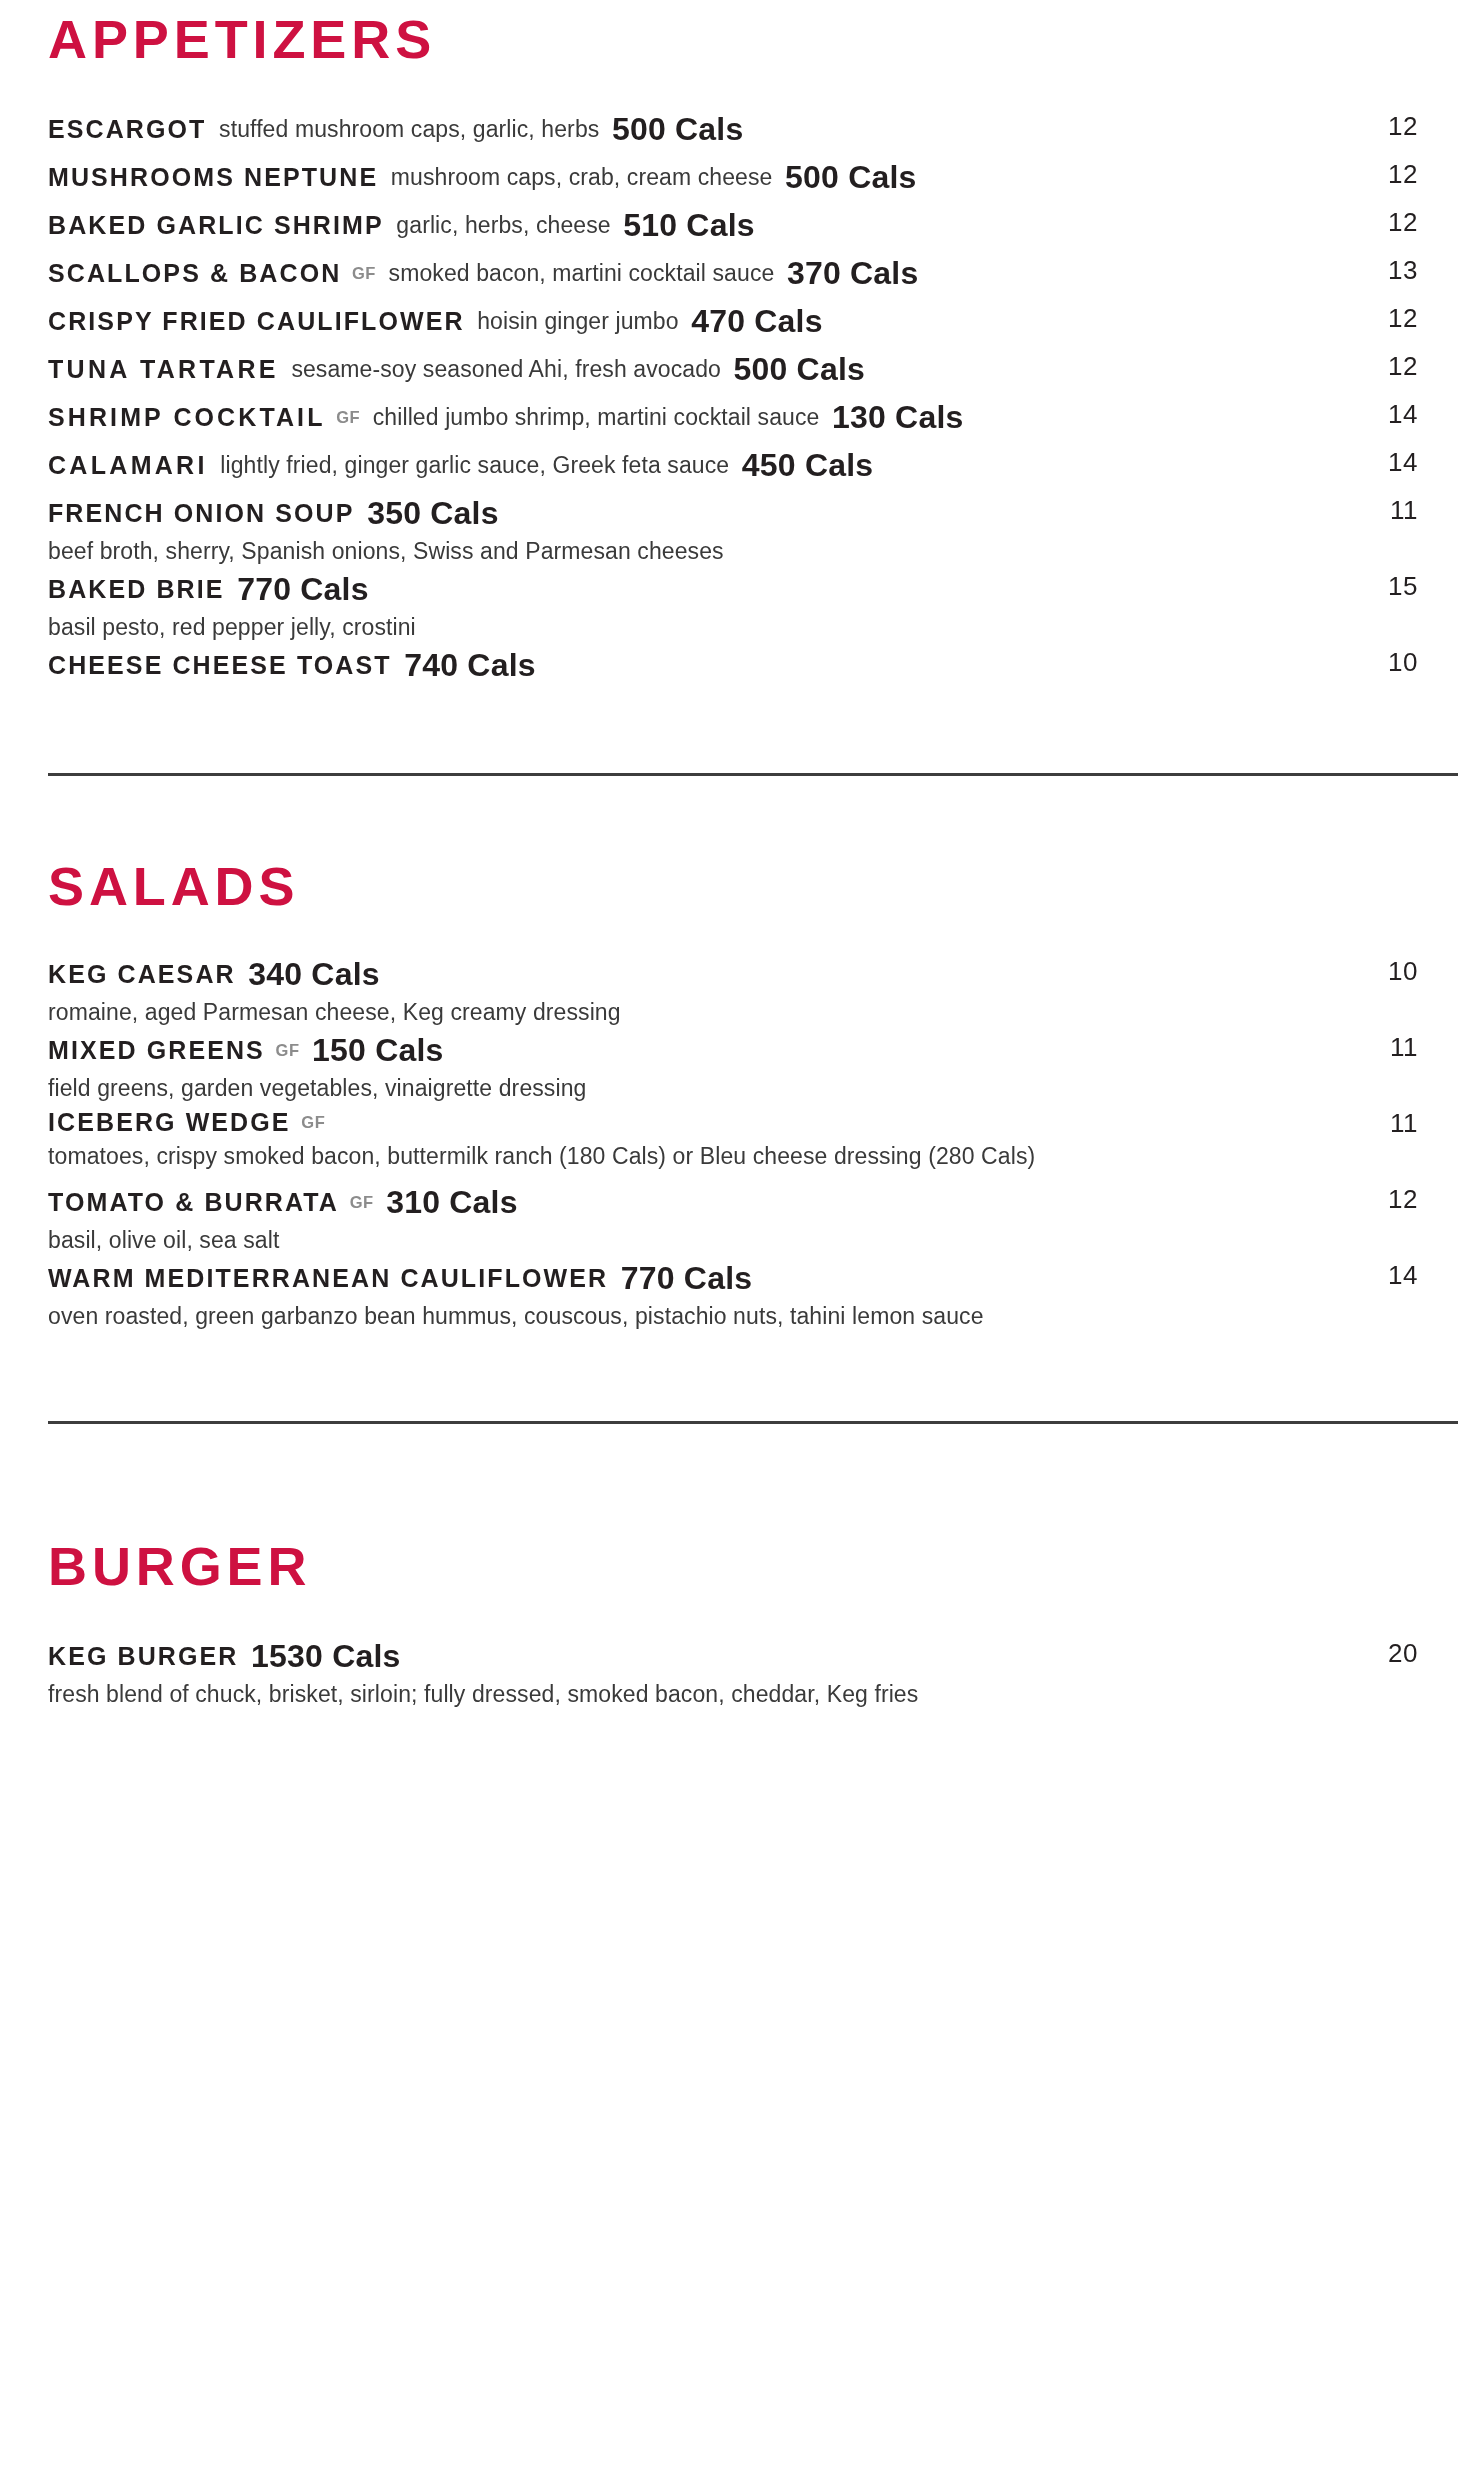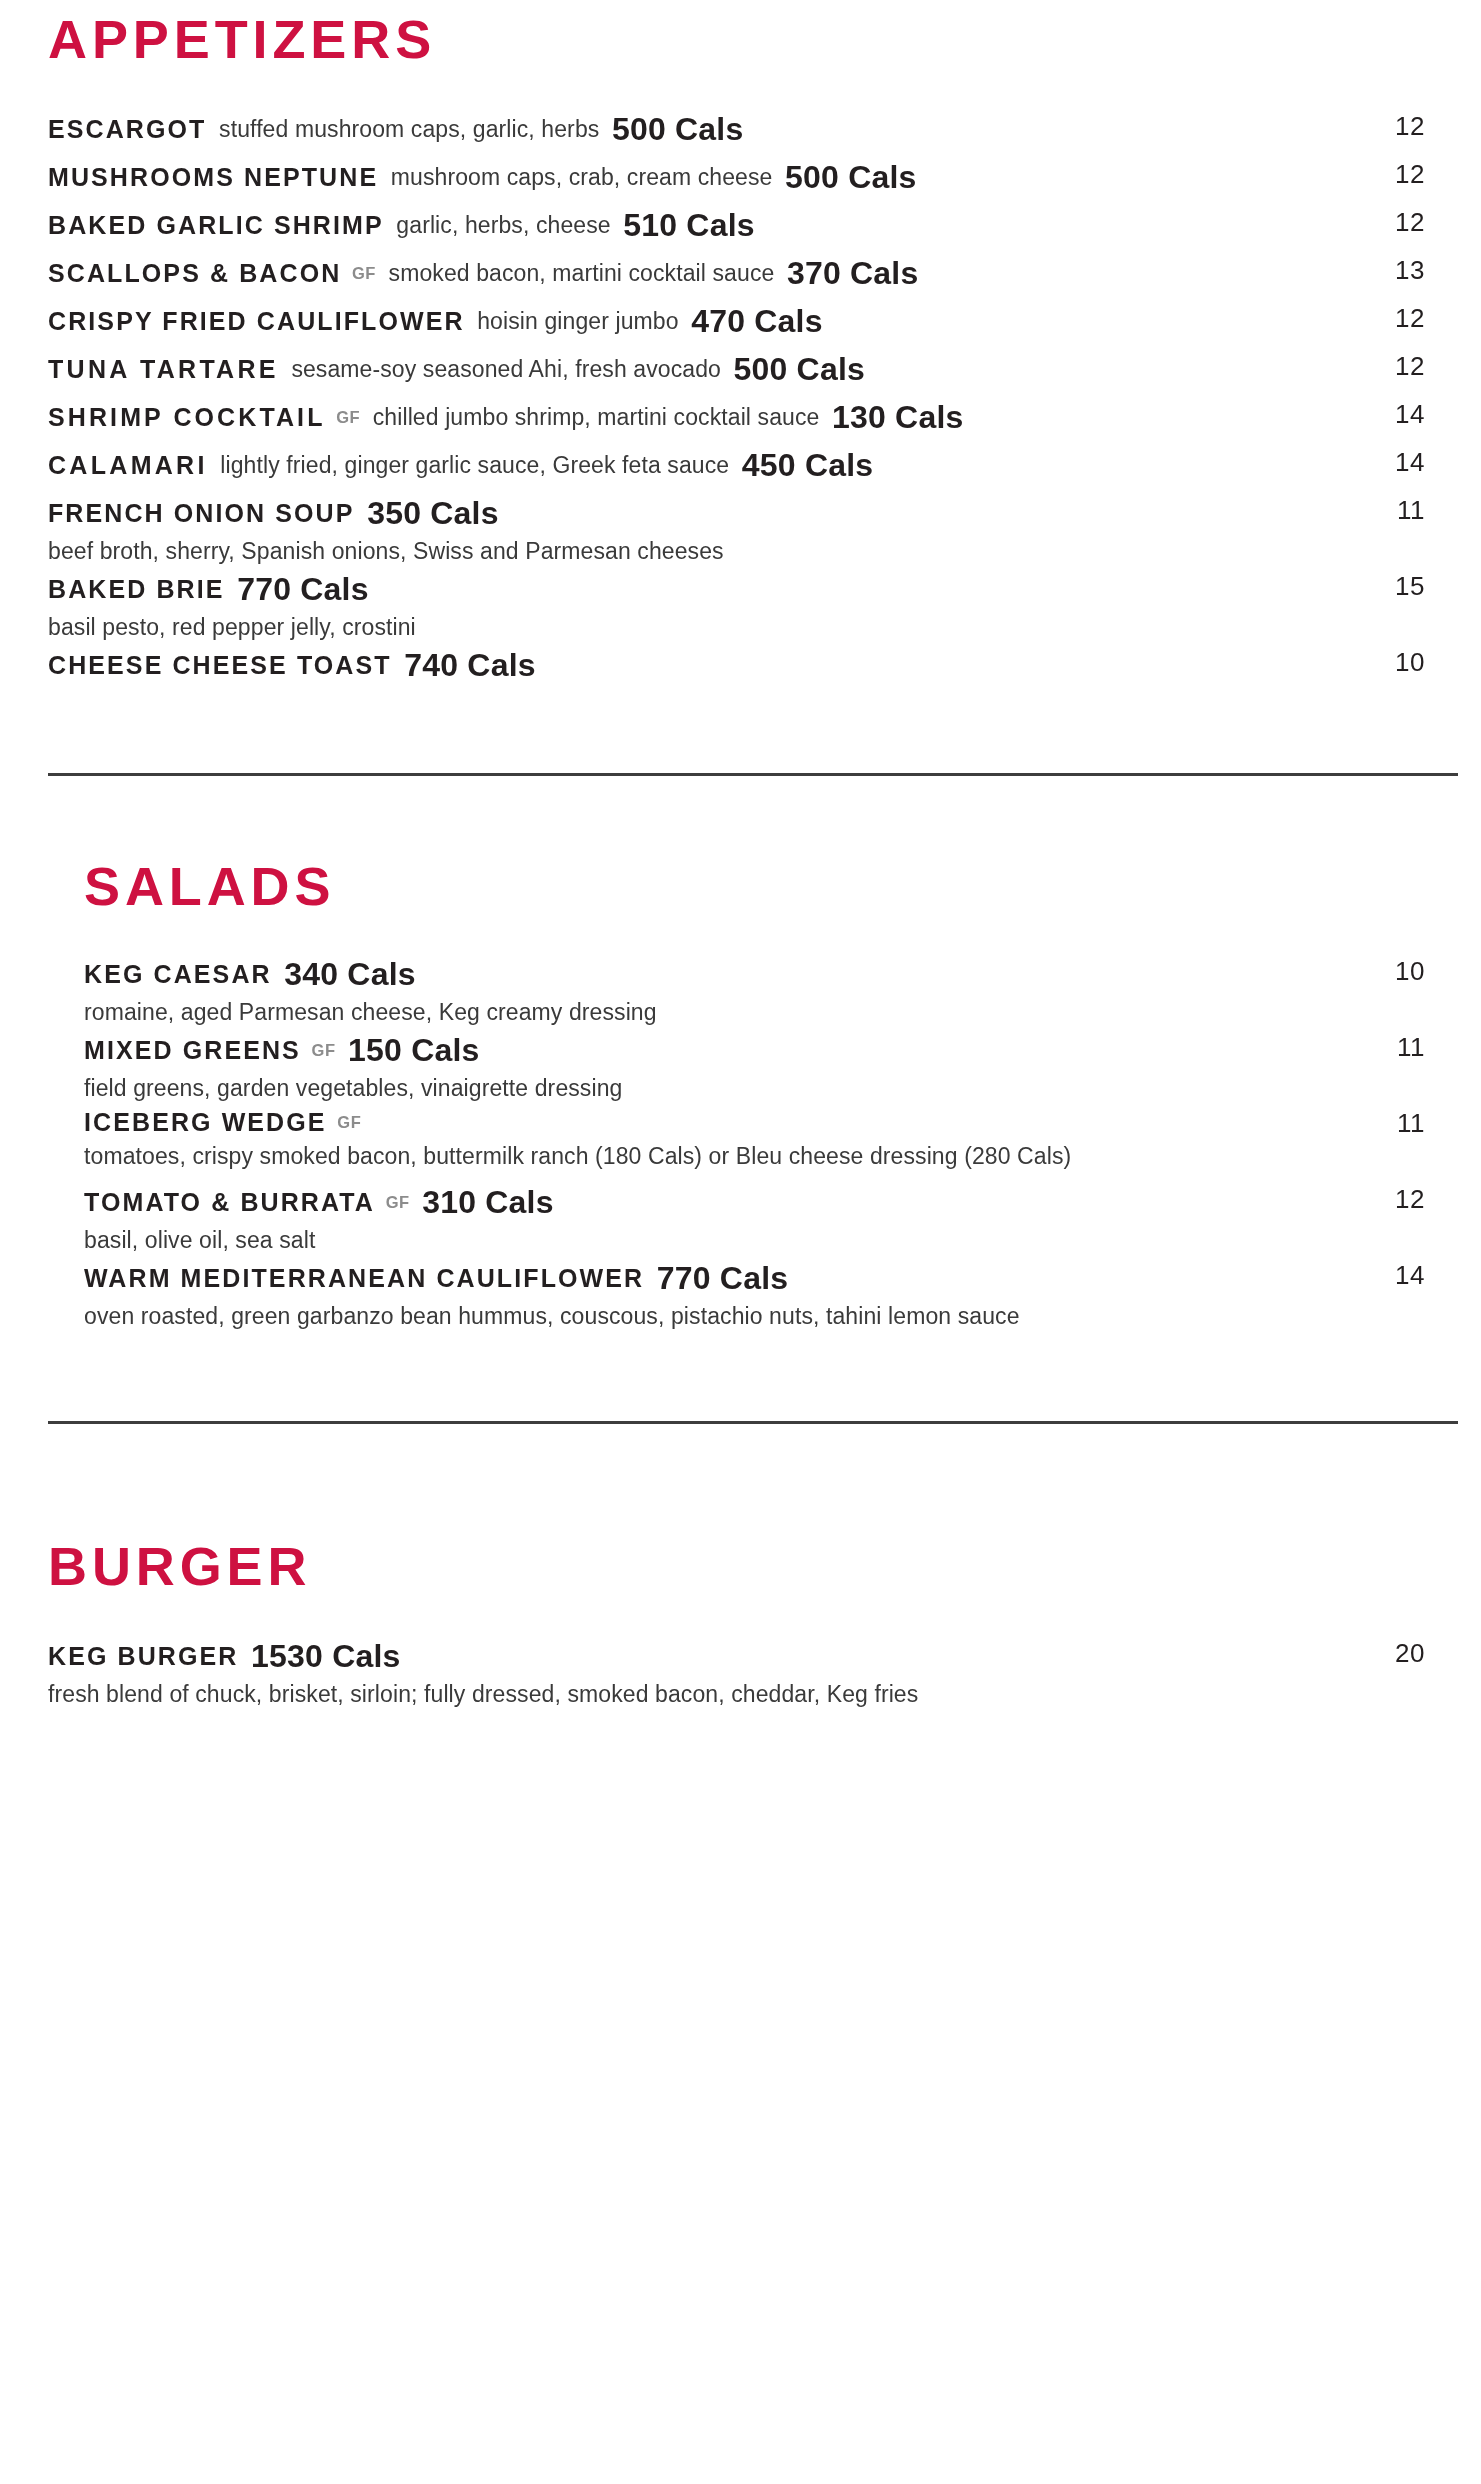--- a/index.html
+++ b/index.html
@@ -94,21 +94,21 @@
     font-size: 32px;
     font-weight: 600;
     letter-spacing: 0.2px;
     color: #231f20;
     margin-left: 12.6px;
     white-space: nowrap;
   }
 
   .item-price {
     position: absolute;
-    right: 9px;
+    right: 16px;
     top: 0;
     font-size: 26px;
     font-weight: 500;
     letter-spacing: 0.5px;
     color: #231f20;
     text-align: right;
     width: 87px;
   }
 
   .item-desc-below {
@@ -262,21 +262,21 @@
             <span class="item-cals">740 Cals</span>
           </span>
         </div>
         <span class="item-price">10</span>
       </li>
     </ul>
   </div>
 
   <hr class="divider" style="margin-top:78px;">
 
-  <div class="section-salads" style="margin-top:83px;margin-left:36px;">
+  <div class="section-salads" style="margin-top:83px;">
     <h2 class="section-heading">SALADS</h2>
 
     <ul class="items items-salads" style="margin-top:43px;">
 
       <li class="item" style="height:76px;">
         <div class="item-line">
           <span class="item-head">
             <span class="item-name">KEG CAESAR</span>
             <span class="item-cals">340 Cals</span>
           </span>

